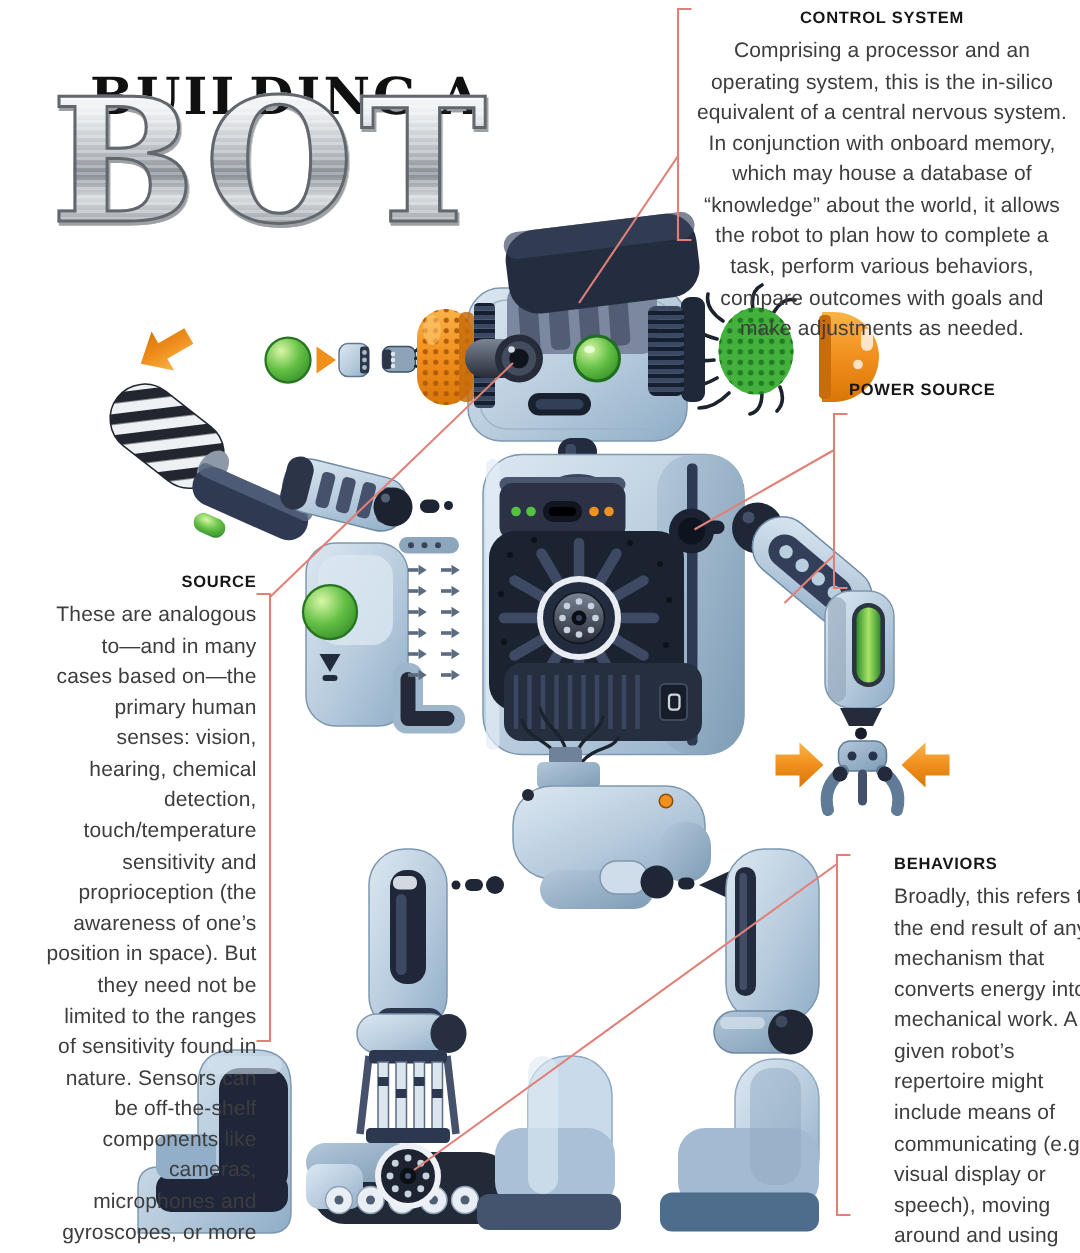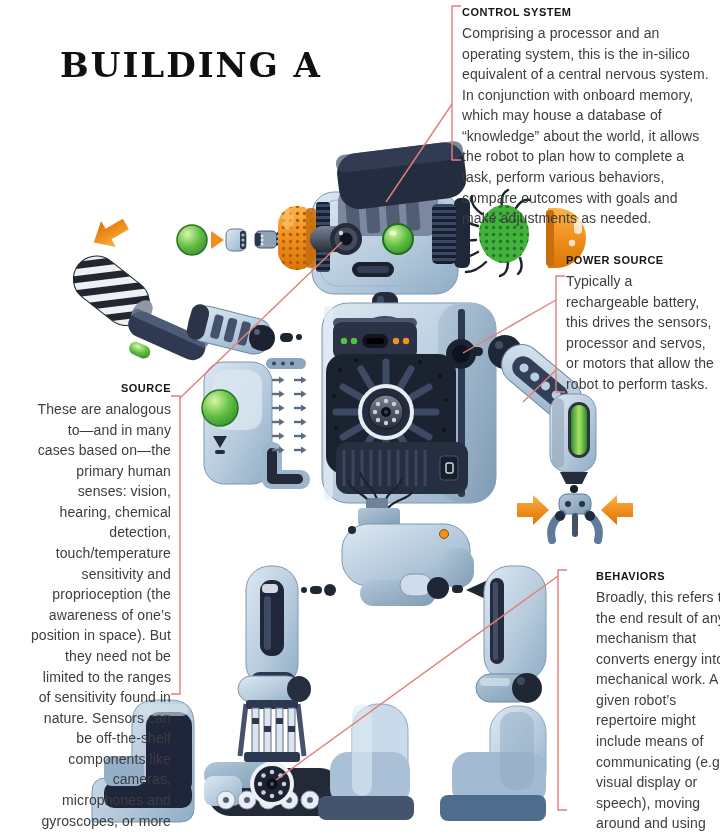--- a/index.html
+++ b/index.html
@@ -13,33 +13,34 @@
     background:
       repeating-linear-gradient(180deg, rgba(255,255,255,.28) 0 2px, rgba(0,0,0,0) 2px 5px),
       linear-gradient(180deg,#fdfdfd 0%,#eceff1 22%,#b7bcc2 45%,#888e95 58%,#d6dade 72%,#6f757d 100%);
     -webkit-background-clip:text;background-clip:text;color:transparent;
     -webkit-text-stroke:2px #62676e;
     filter:drop-shadow(1px 2px 0 rgba(40,44,50,.45));}
   
   .callout{position:absolute;color:#3d3d3d;}
   .callout h3{margin:0 0 5px 0;font-size:11px;font-weight:bold;letter-spacing:.5px;color:#161616;}
   .callout p{margin:0;font-size:14px;line-height:1.47;letter-spacing:.1px;}
-  #co-control{left:462px;top:6px;width:252px;}
+  #co-control{left:462px;top:6px;width:252px;text-align:center;}
   #co-power{left:566px;top:254px;width:148px;}
   #co-sensors{left:30px;top:382px;width:141px;text-align:right;}
   #co-behaviors{left:596px;top:570px;width:142px;}
   
   #robot{position:absolute;left:0;top:0;}
 </style>
 </head>
 <body>
 
 <div id="page">
 
   <div class="title-line1">BUILDING A</div>
+  <div class="title-bot">BOT</div>
 
   <svg id="robot" width="720" height="835" viewBox="0 0 720 835">
     <defs>
       <linearGradient id="bodyL" x1="0" y1="0" x2="1" y2="1">
         <stop offset="0" stop-color="#dce8f2"></stop>
           <stop offset=".55" stop-color="#b7cbdd"></stop>
           <stop offset="1" stop-color="#8fadc6"></stop>
       </linearGradient>
       <linearGradient id="bodyDk" x1="0" y1="0" x2="1" y2="1">
         <stop offset="0" stop-color="#b3c7d9"></stop>
@@ -443,21 +444,20 @@
       <path d="M558,576 L276,780"></path>
     </g>
   </svg>
 
   <div class="callout" id="co-control">
     <h3>CONTROL SYSTEM</h3>
     <p>Comprising a processor and an operating system, this is the in-silico equivalent of a central nervous system. In conjunction with onboard memory, which may house a database of “knowledge” about the world, it allows the robot to plan how to complete a task, perform various behaviors, compare outcomes with goals and make adjustments as needed.</p>
   </div>
   <div class="callout" id="co-power">
     <h3>POWER SOURCE</h3>
-    <p>Typically a rechargeable battery, this drives the sensors, processor and servos, or motors that allow the robot to perform tasks.</p>
   </div>
   <div class="callout" id="co-sensors">
     <h3>SOURCE</h3>
     <p>These are analogous to—and in many cases based on—the primary human senses: vision, hearing, chemical detection, touch/temperature sensitivity and proprioception (the awareness of one’s position in space). But they need not be limited to the ranges of sensitivity found in nature. Sensors can be off-the-shelf components like cameras, microphones and gyroscopes, or more specialized equipment to detect things like supersonic waves or magnetic fields.</p>
   </div>
   <div class="callout" id="co-behaviors">
     <h3>BEHAVIORS</h3>
     <p>Broadly, this refers to the end result of any mechanism that converts energy into mechanical work. A given robot’s repertoire might include means of communicating (e.g. visual display or speech), moving around and using tools to interact with its environment.</p>
   </div>
 

